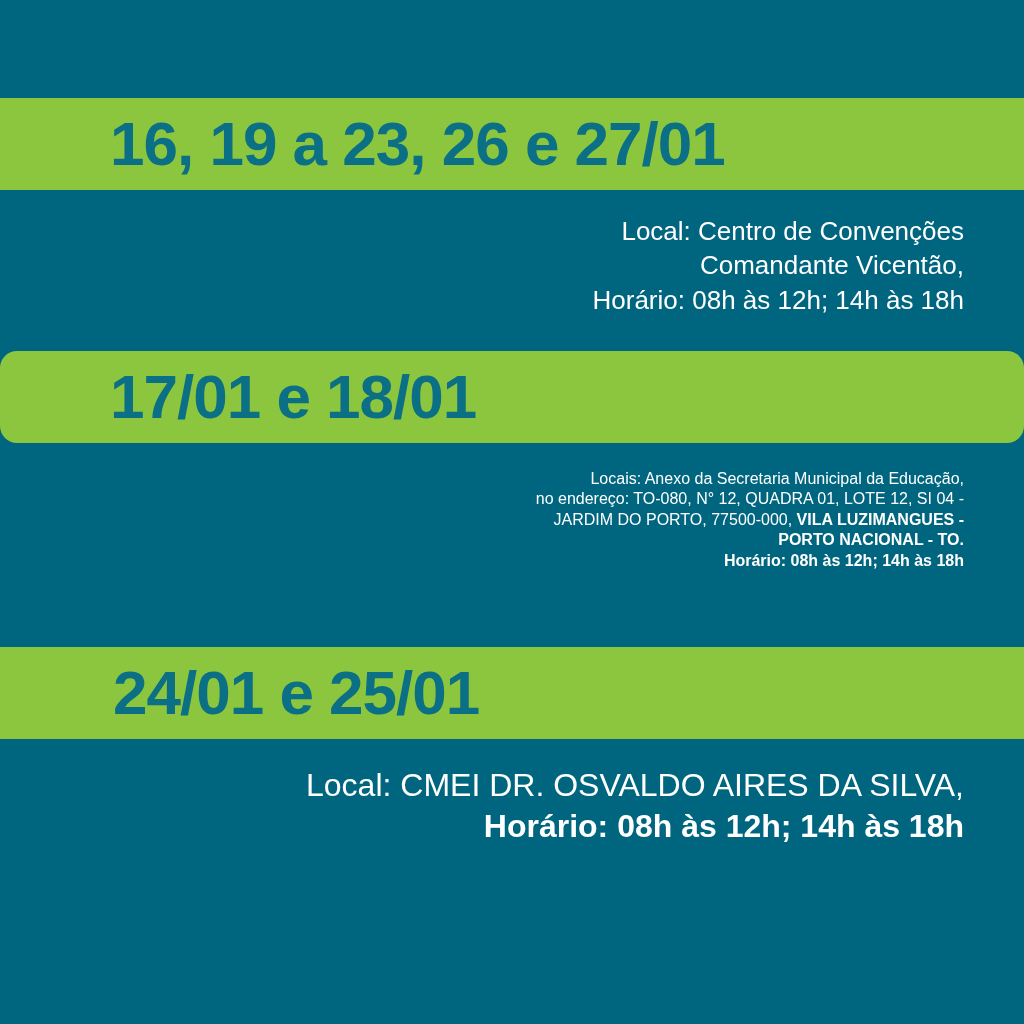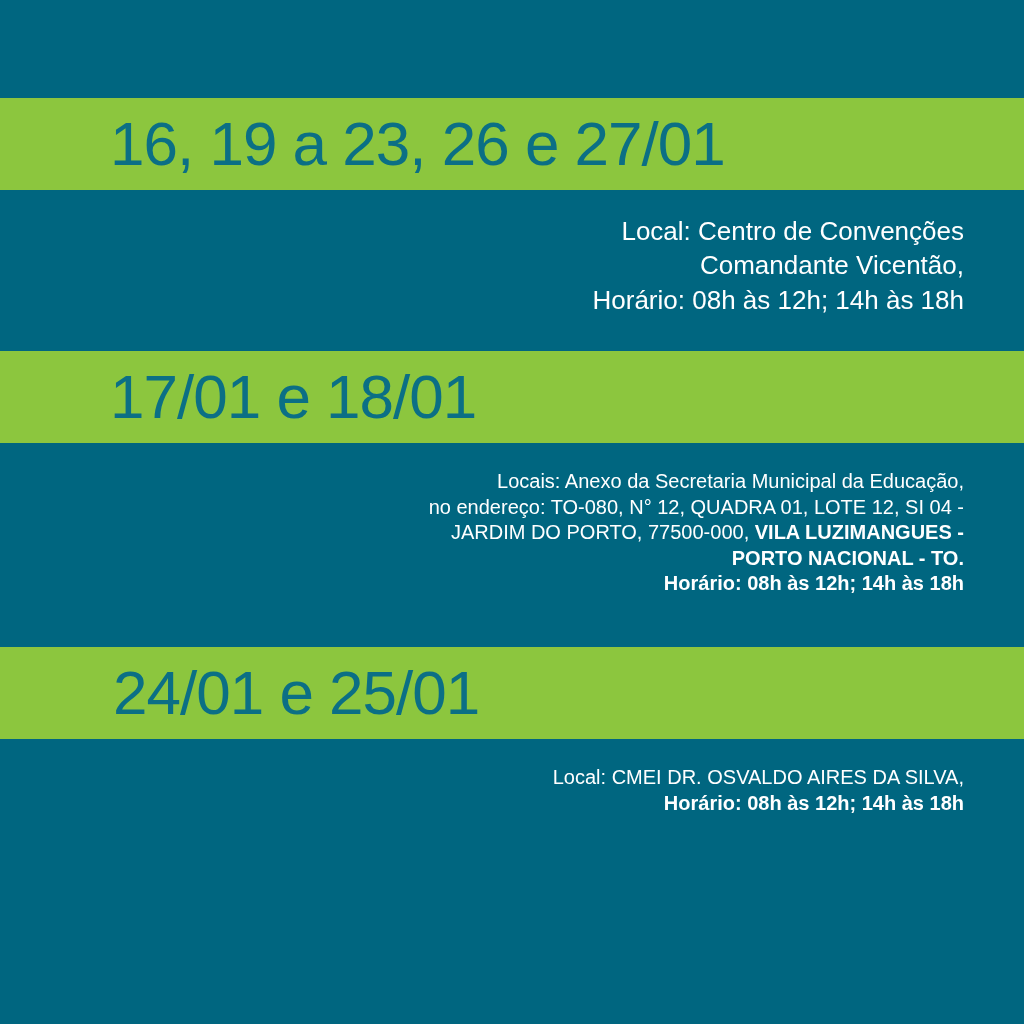--- a/index.html
+++ b/index.html
@@ -29,35 +29,36 @@
   .date-band {
     background: #8cc63e;
     width: 100%;
     flex: none;
     display: flex;
     align-items: center;
     box-sizing: border-box;
   }
   .date-band .date-text {
     color: #0b6f85;
-    font-weight: normal;
+    font-weight: bold;
     letter-spacing: -1px;
     line-height: 1;
     white-space: nowrap;
   }
   .band-1 {
     height: 92px;
     padding-left: 110px;
   }
   .band-1 .date-text {
     font-size: 62px;
   }
   .band-2 {
     height: 92px;
     padding-left: 110px;
+    border-radius: 17px;
   }
   .band-2 .date-text {
     font-size: 62px;
   }
   .band-3 {
     height: 92px;
     padding-left: 113px;
   }
   .band-3 .date-text {
     font-size: 62px;
@@ -89,29 +90,29 @@
   }
   .block-1 .info-line {
     font-size: 26px;
     line-height: 1.32;
   }
   .block-2 {
     padding-top: 26px;
     height: 204px;
   }
   .block-2 .info-line {
-    font-size: 20px;
+    font-size: 16px;
     line-height: 1.28;
   }
   .block-3 {
     padding-top: 26px;
     height: auto;
   }
   .block-3 .info-line {
-    font-size: 20px;
+    font-size: 32px;
     line-height: 1.28;
   }
   .tail {
     flex: 1 1 auto;
     background: #006680;
   }
 </style>
 </head>
 <body>
 

